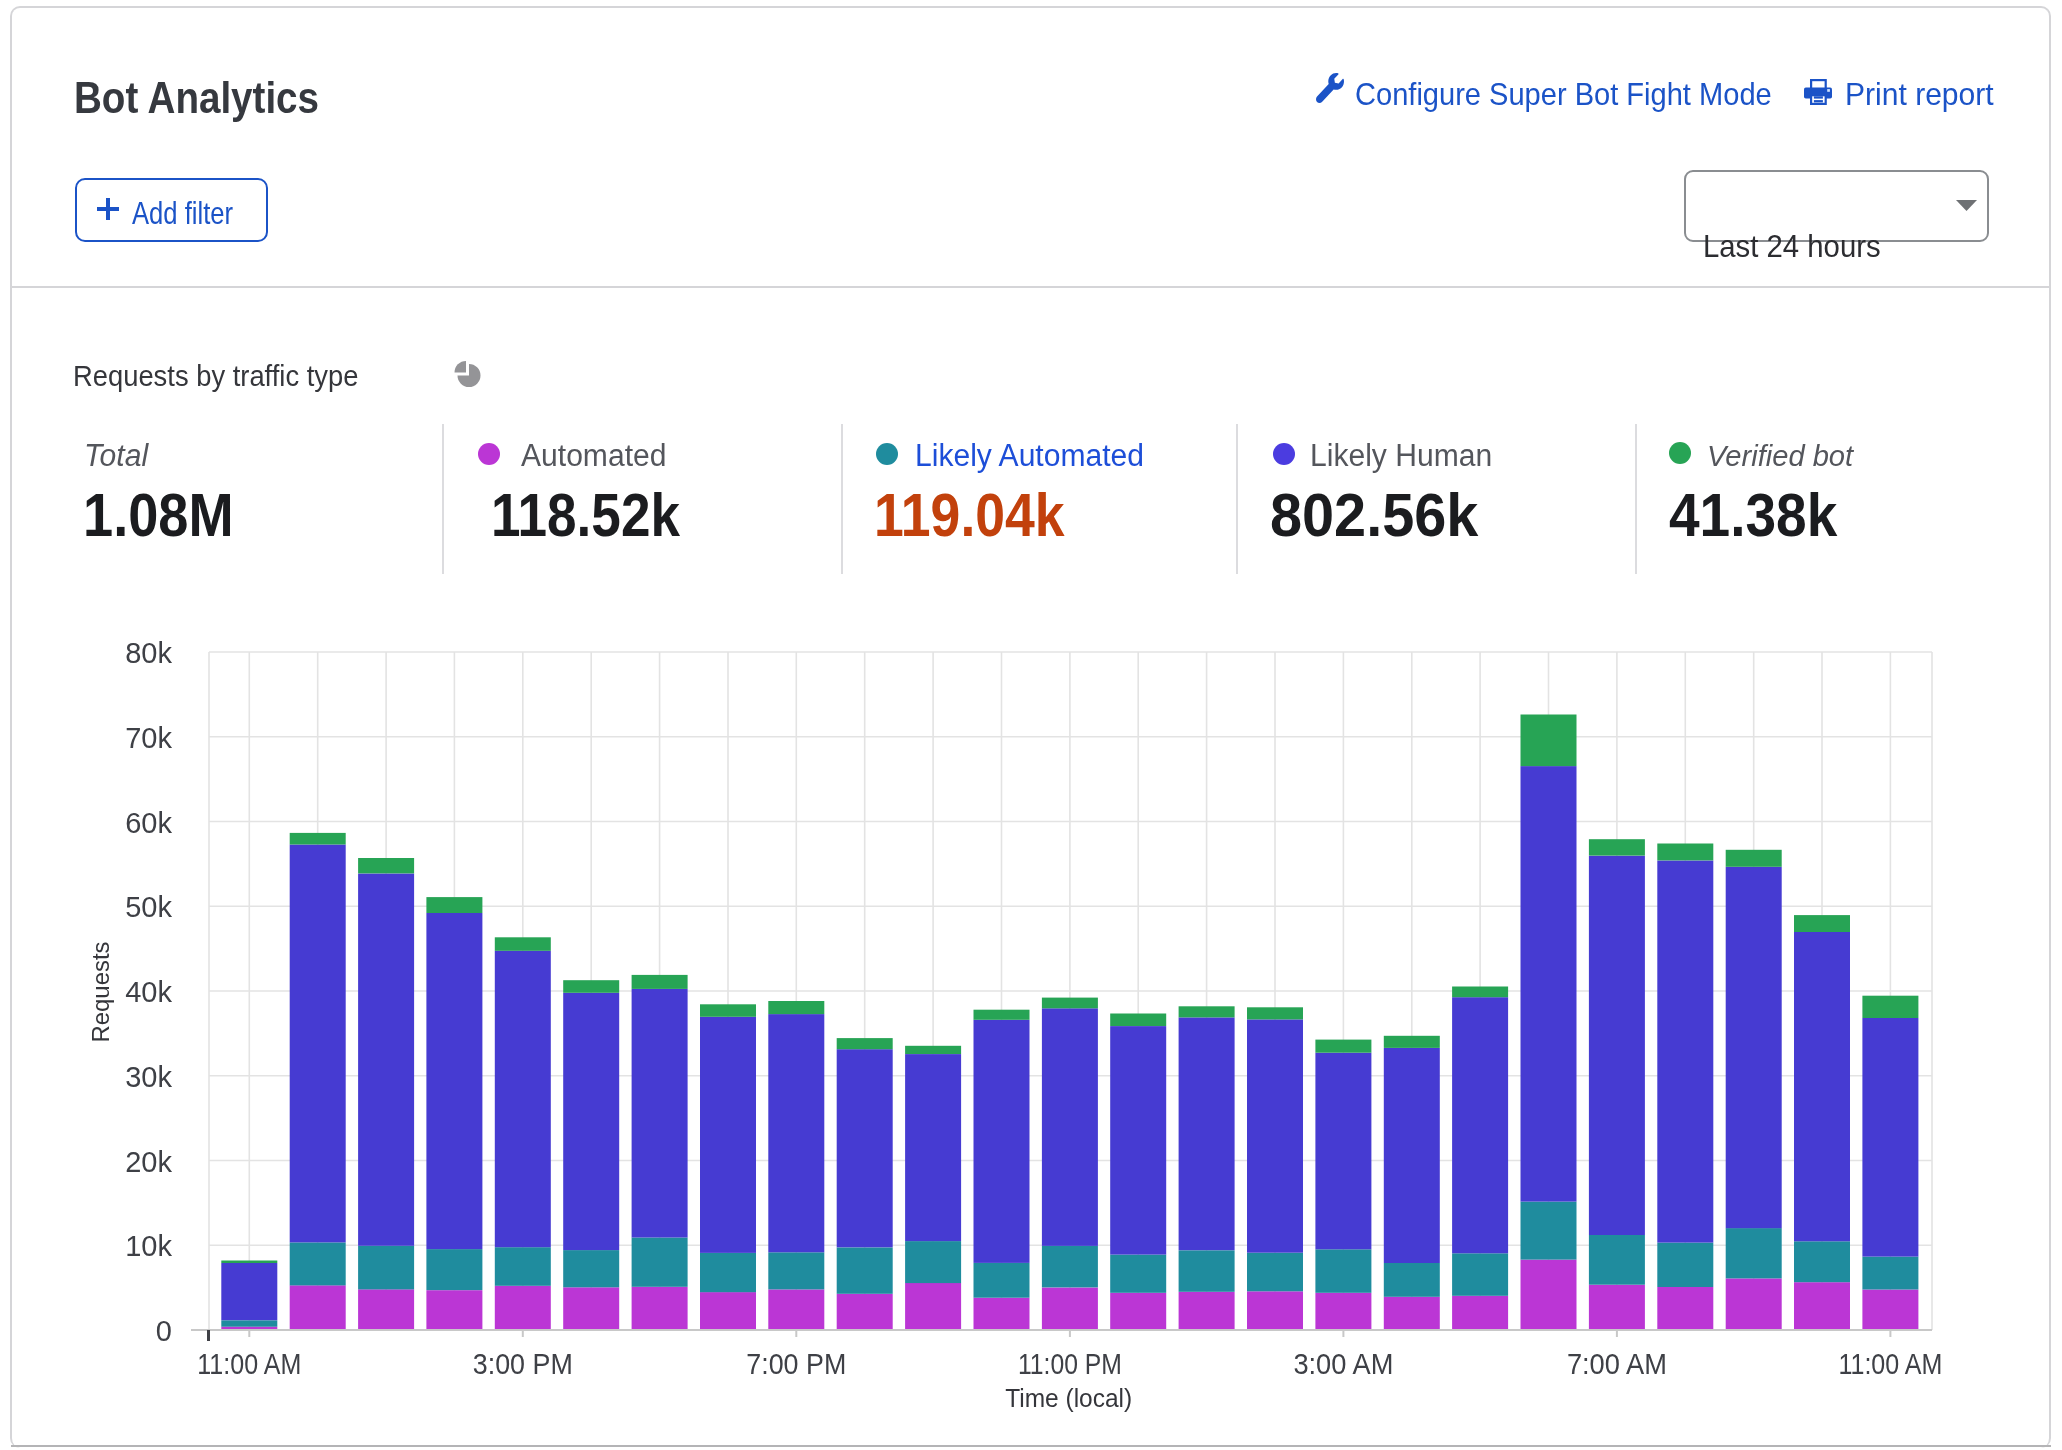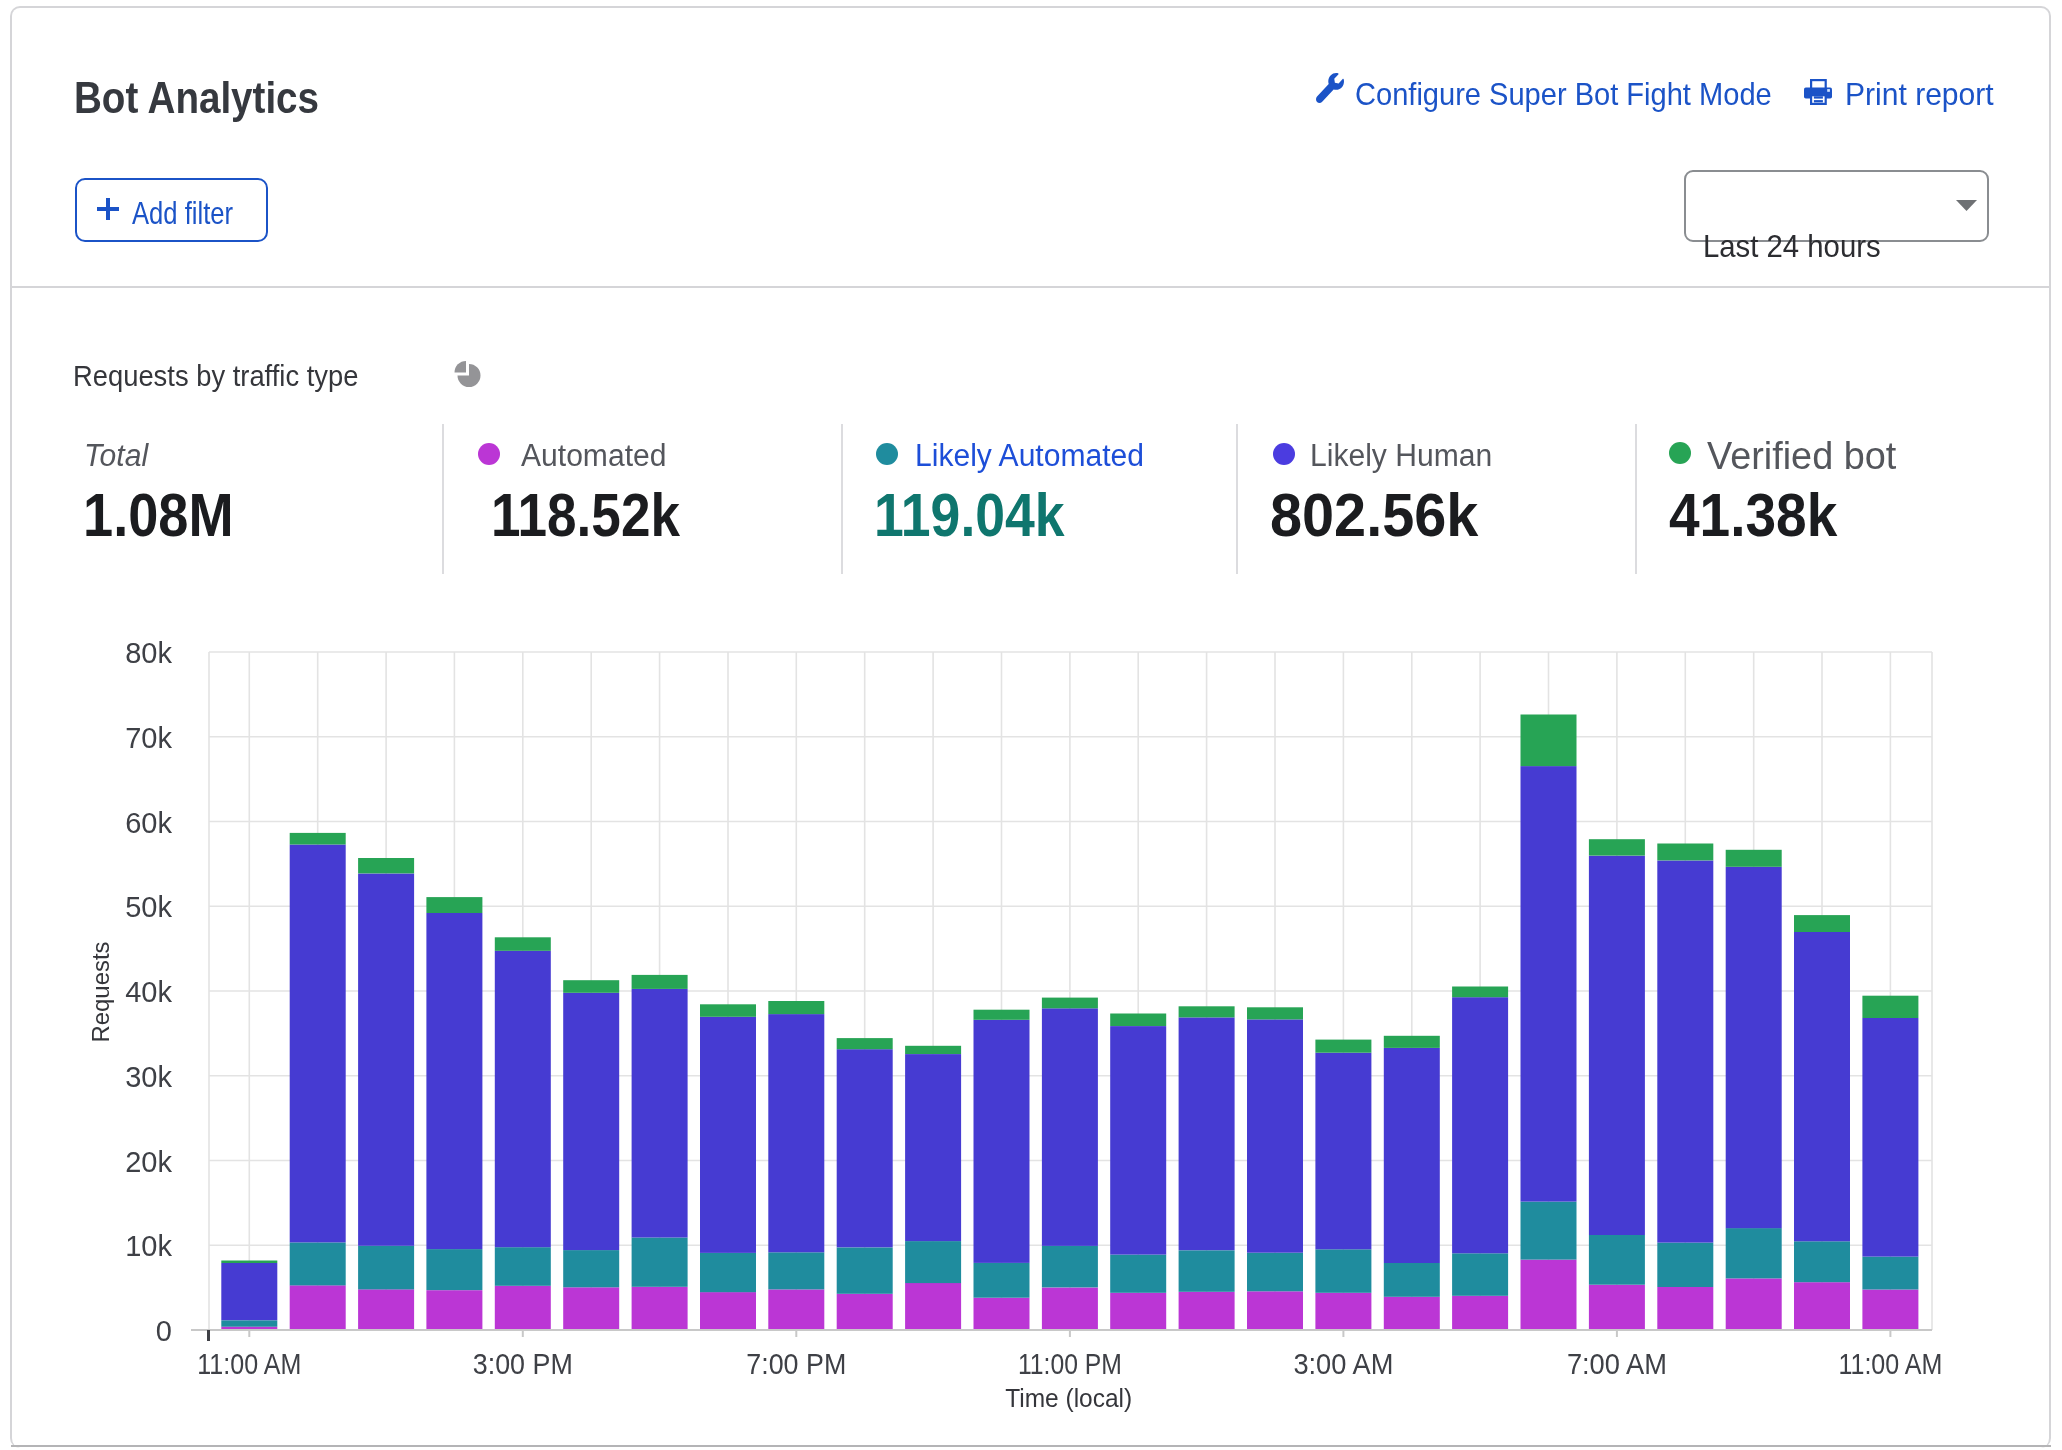--- a/index.html
+++ b/index.html
@@ -54,30 +54,30 @@
 <div class="abs" style="left:83px; top:485px; font-size:61px; font-weight:bold; color:#1b1c1f; line-height:61px;"><span class="sx" style="transform:scaleX(0.888)">1.08M</span></div>
 
 <div class="abs" style="left:442px; top:424px; width:1.6px; height:150px; background:#dcdcdf;"></div>
 <div class="abs" style="left:478px; top:443px; width:22px; height:22px; border-radius:50%; background:#bb36d5;"></div>
 <div class="abs" style="left:521px; top:440px; font-size:31px; color:#54565c; line-height:31px;"><span class="sx" style="transform:scaleX(0.97)">Automated</span></div>
 <div class="abs" style="left:479px; top:485px; font-size:61px; font-weight:bold; color:#1b1c1f; line-height:61px;margin-left:12px;"><span class="sx" style="transform:scaleX(0.870)">118.52k</span></div>
 
 <div class="abs" style="left:841px; top:424px; width:1.6px; height:150px; background:#dcdcdf;"></div>
 <div class="abs" style="left:876px; top:443px; width:22px; height:22px; border-radius:50%; background:#1f8c9e;"></div>
 <div class="abs" style="left:915px; top:440px; font-size:31px; color:#1d4ed8; line-height:31px;"><span class="sx" style="transform:scaleX(0.97)">Likely Automated</span></div>
-<div class="abs" style="left:874px; top:485px; font-size:61px; font-weight:bold; color:#0f766e; line-height:61px;"><span class="sx" style="transform:scaleX(0.878)">119.04k</span></div>
+<div class="abs" style="left:874px; top:485px; font-size:61px; font-weight:bold; color:#c2410c; line-height:61px;"><span class="sx" style="transform:scaleX(0.878)">119.04k</span></div>
 
 <div class="abs" style="left:1236px; top:424px; width:1.6px; height:150px; background:#dcdcdf;"></div>
 <div class="abs" style="left:1272.5px; top:443px; width:22px; height:22px; border-radius:50%; background:#4b3ce0;"></div>
 <div class="abs" style="left:1310px; top:440px; font-size:31px; color:#54565c; line-height:31px;"><span class="sx" style="transform:scaleX(0.97)">Likely Human</span></div>
 <div class="abs" style="left:1270px; top:485px; font-size:61px; font-weight:bold; color:#1b1c1f; line-height:61px;"><span class="sx" style="transform:scaleX(0.945)">802.56k</span></div>
 
 <div class="abs" style="left:1635px; top:424px; width:1.6px; height:150px; background:#dcdcdf;"></div>
 <div class="abs" style="left:1669px; top:442px; width:22px; height:22px; border-radius:50%; background:#27a455;"></div>
-<div class="abs" style="left:1707px; top:440px; font-size:39px; color:#54565c; line-height:31px;"><span class="sx" style="transform:scaleX(0.97)">Verified bot</span></div>
+<div class="abs" style="left:1707px; top:440px; font-size:30px; color:#54565c; line-height:31px;font-style:italic;"><span class="sx" style="transform:scaleX(0.97)">Verified bot</span></div>
 <div class="abs" style="left:1669px; top:485px; font-size:61px; font-weight:bold; color:#1b1c1f; line-height:61px;"><span class="sx" style="transform:scaleX(0.902)">41.38k</span></div>
 
 <div class="abs" style="left:11px; top:1445px; width:2040px; height:2.4px; background:#b4b4b6;"></div>
 
 <svg width="2062" height="1450" viewBox="0 0 2062 1450" style="position:absolute;left:0;top:0;font-family:'Liberation Sans',sans-serif;">
 <line x1="209.0" y1="1245.2" x2="1932.0" y2="1245.2" stroke="#e3e3e3" stroke-width="1.6"></line>
 <line x1="209.0" y1="1160.5" x2="1932.0" y2="1160.5" stroke="#e3e3e3" stroke-width="1.6"></line>
 <line x1="209.0" y1="1075.8" x2="1932.0" y2="1075.8" stroke="#e3e3e3" stroke-width="1.6"></line>
 <line x1="209.0" y1="991.0" x2="1932.0" y2="991.0" stroke="#e3e3e3" stroke-width="1.6"></line>
 <line x1="209.0" y1="906.2" x2="1932.0" y2="906.2" stroke="#e3e3e3" stroke-width="1.6"></line>

